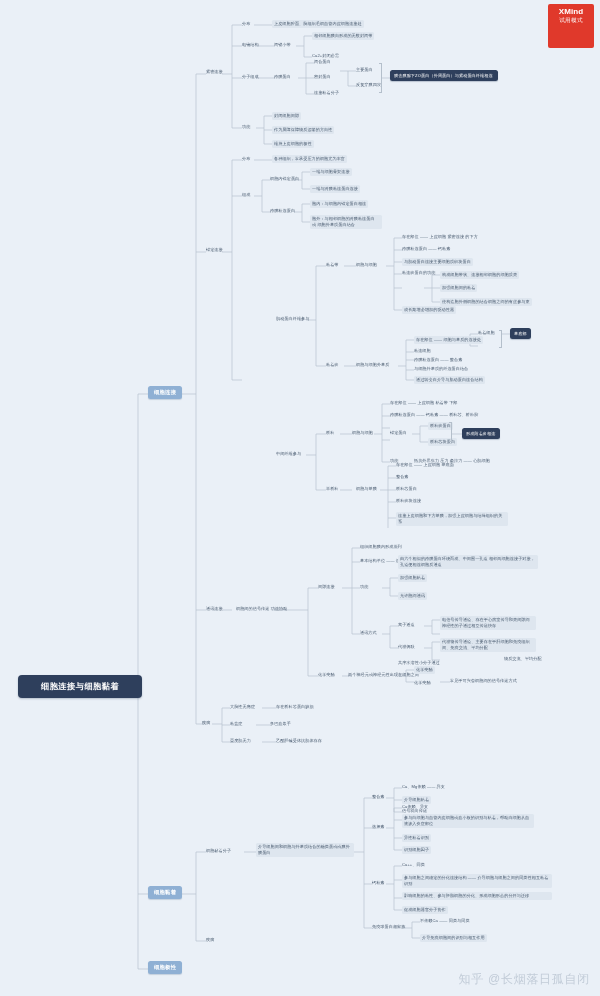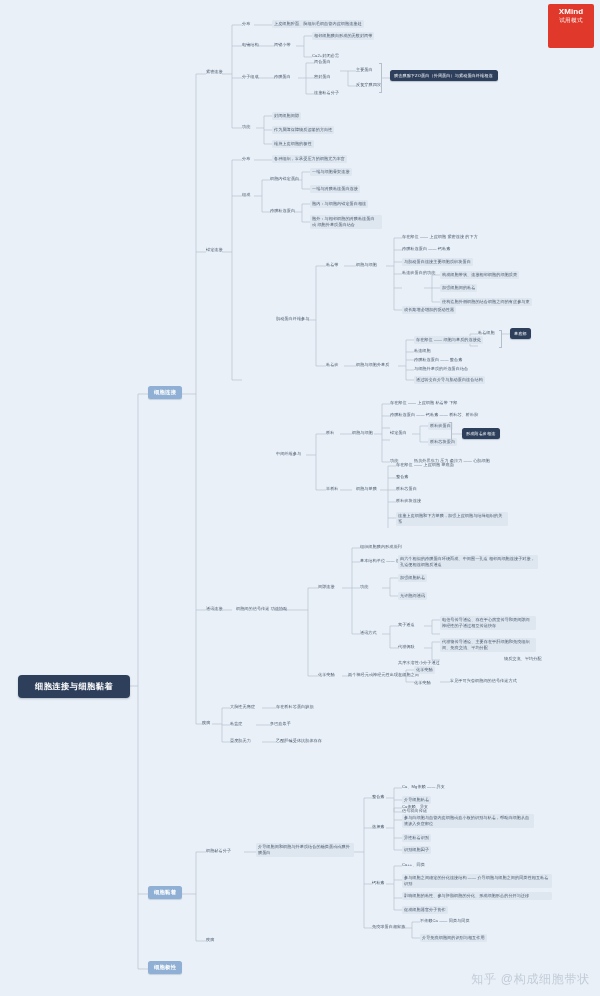--- a/index.html
+++ b/index.html
@@ -29,21 +29,21 @@
     padding:1px 2px;
   }
   .root {
     position:absolute;
     background:#2e3f5c;
     color:#ffffff;
     font-weight:bold;
     font-size:8.2px;
     letter-spacing:0.06em;
     border-radius:4px;
-    padding:6px 17px;
+    padding:6px 23px;
     box-shadow:0 1px 2px rgba(40,60,90,.28);
     white-space:nowrap;
   }
   .branch {
     position:absolute;
     background:#8fb0d4;
     color:#ffffff;
     font-size:5.3px;
     font-weight:bold;
     letter-spacing:0.05em;
@@ -393,15 +393,15 @@
   <div class="node" style="left:420px; top:918px;">不依赖Ca —— 同类与同类</div>
   <div class="node shaded" style="left:420px; top:934px;">介导免疫细胞间的识别与相互作用</div>
 
   <div class="node" style="left:206px; top:937px;">疾病</div>
 
   <div class="xmind-badge">
     <span class="xm-name">XMind</span>
     <span class="xm-sub">试用模式</span>
   </div>
 
-  <div class="watermark">知乎 @构成细胞带状</div>
+  <div class="watermark">知乎 @长烟落日孤自闭</div>
 
 </div>
 
 </body></html>

